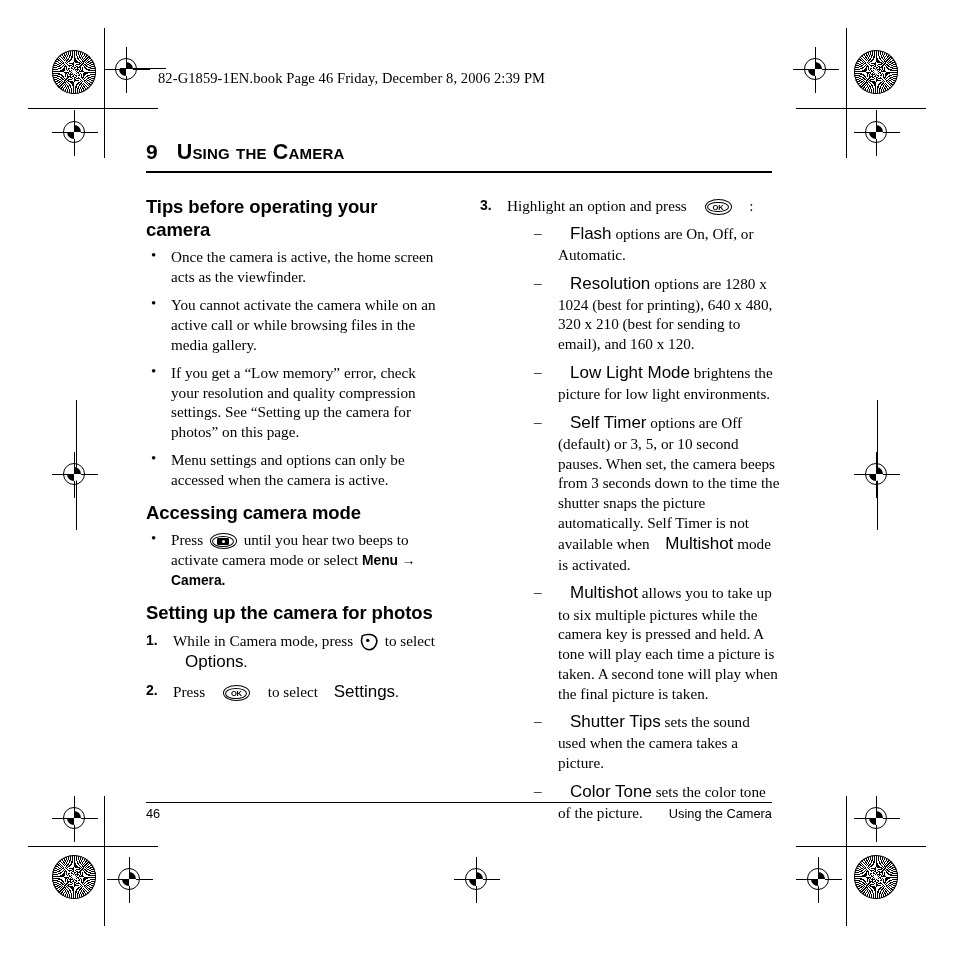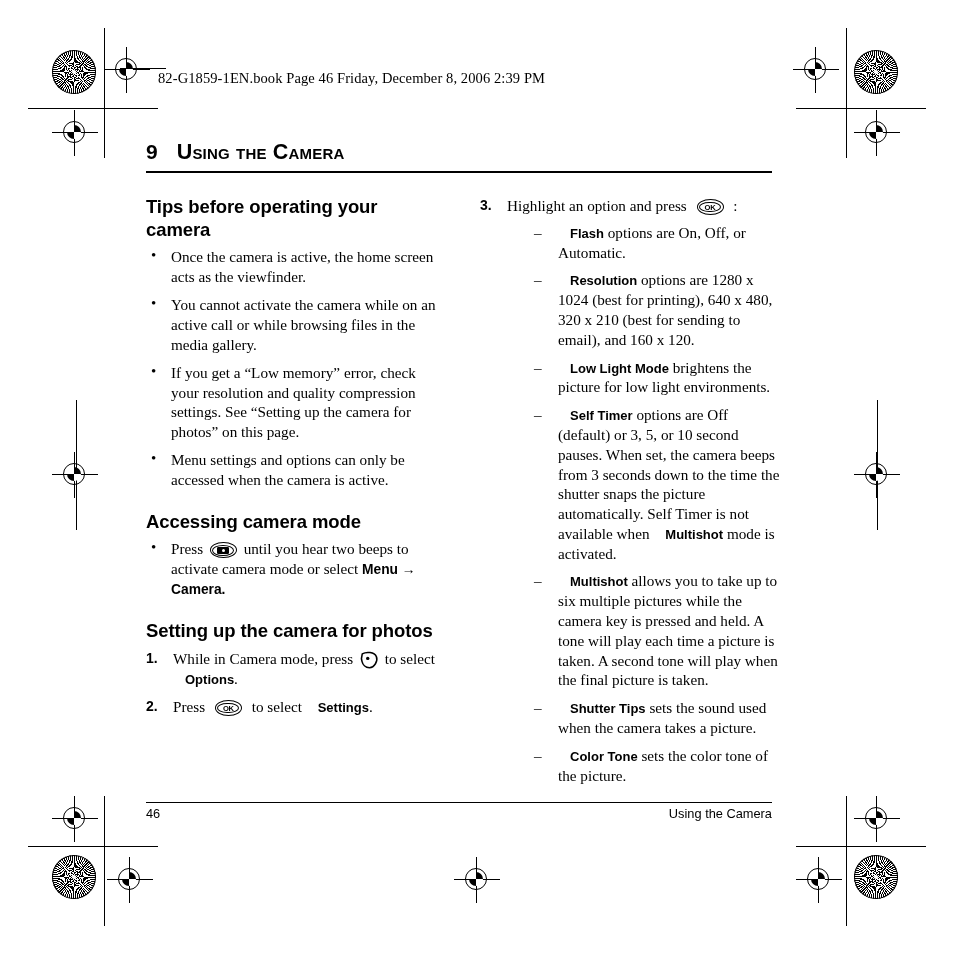--- a/index.html
+++ b/index.html
@@ -143,21 +143,21 @@
   }
 
   h2.sec {
     font-family: "Liberation Sans", sans-serif;
     font-size: 18.5px;
     font-weight: bold;
     line-height: 1.22;
     margin: 0 0 6px 0;
     letter-spacing: -0.1px;
   }
-  h2.sec.gap { margin-top: 21px; }
+  h2.sec.gap { margin-top: 12px; }
 
   ul.bullets, ol.steps, ul.dashes {
     list-style: none;
     margin: 0;
     padding: 0;
   }
 
   li.bullet, li.step, li.dash {
     position: relative;
     font-size: 15.2px;
@@ -194,43 +194,43 @@
     margin-bottom: 8px;
   }
   li.dash::before {
     content: "\2013";
     position: absolute;
     left: 2px;
     top: 0;
   }
   li.dash b, li.bullet b, li.step b {
     font-family: "Liberation Sans", sans-serif;
-    font-size: 13px;
-    font-weight: bold;
+    font-size: 17px;
+    font-weight: normal;
     padding-left: 12px;
   }
   .navpath {
     font-family: "Liberation Sans", sans-serif;
     font-size: 13.8px;
     font-weight: bold;
   }
 
   
   .key {
     display: inline-block;
     vertical-align: -4px;
     position: relative;
   }
   .key-ok {
     width: 27px;
     height: 16px;
     border: 1.6px solid #000;
     border-radius: 50%;
     box-sizing: border-box;
-    margin: 0 6px;
+    margin: 0 14px;
   }
   .key-ok .inner {
     position: absolute;
     left: 1.6px; top: 1.6px; right: 1.6px; bottom: 1.6px;
     border: 1.2px solid #000;
     border-radius: 50%;
     box-sizing: border-box;
     font-family: "Liberation Sans", sans-serif;
     font-size: 7.6px;
     font-weight: bold;

